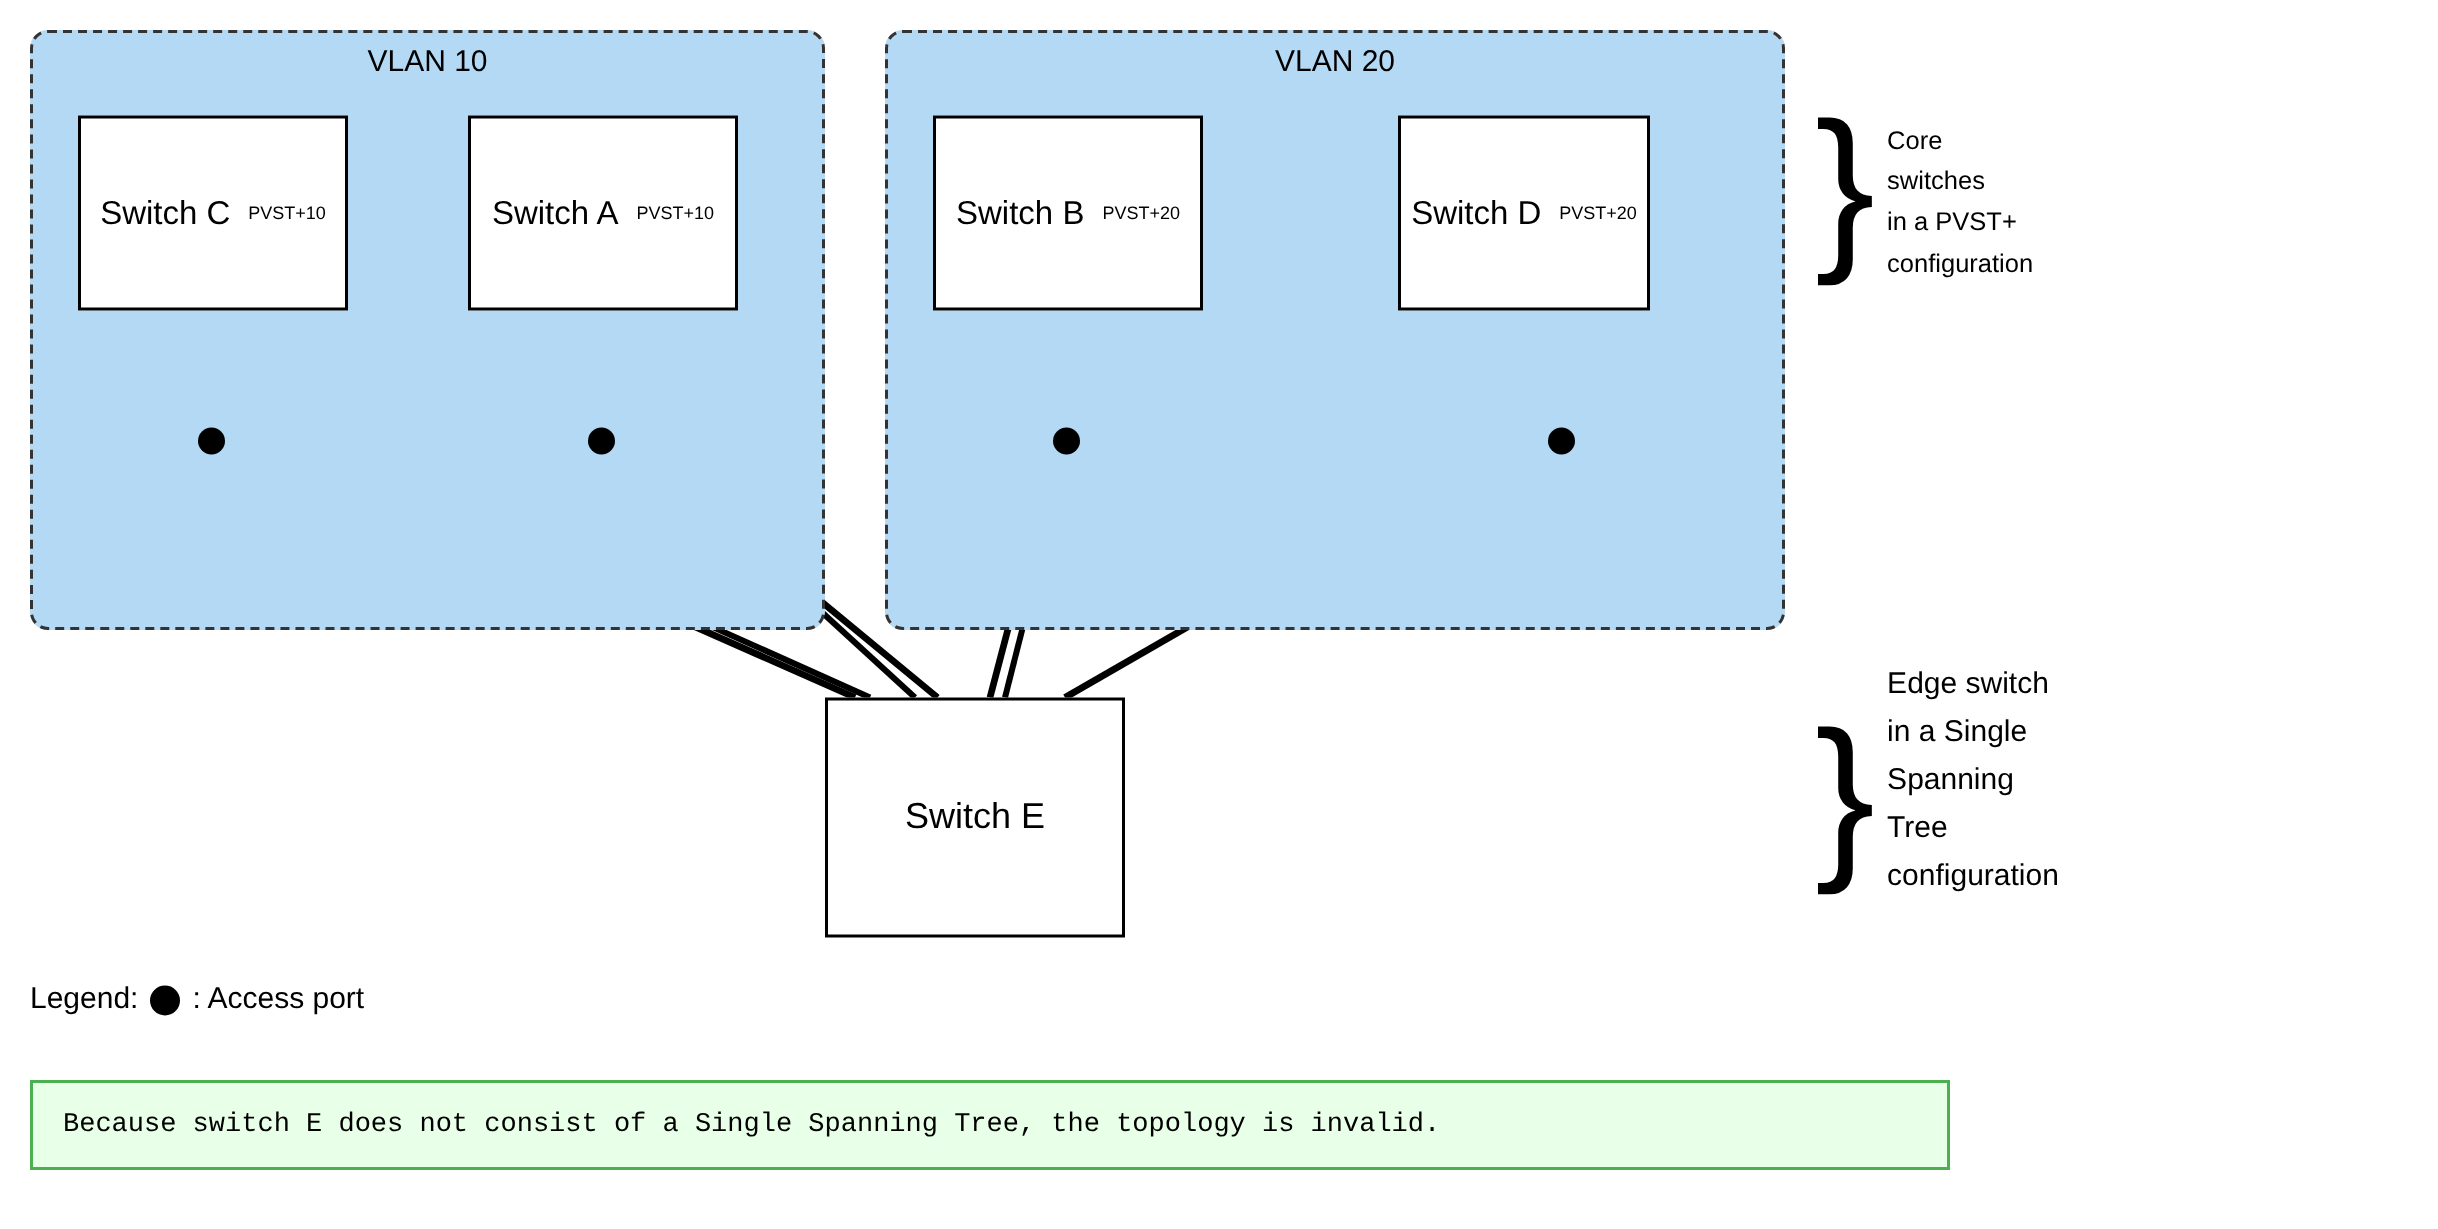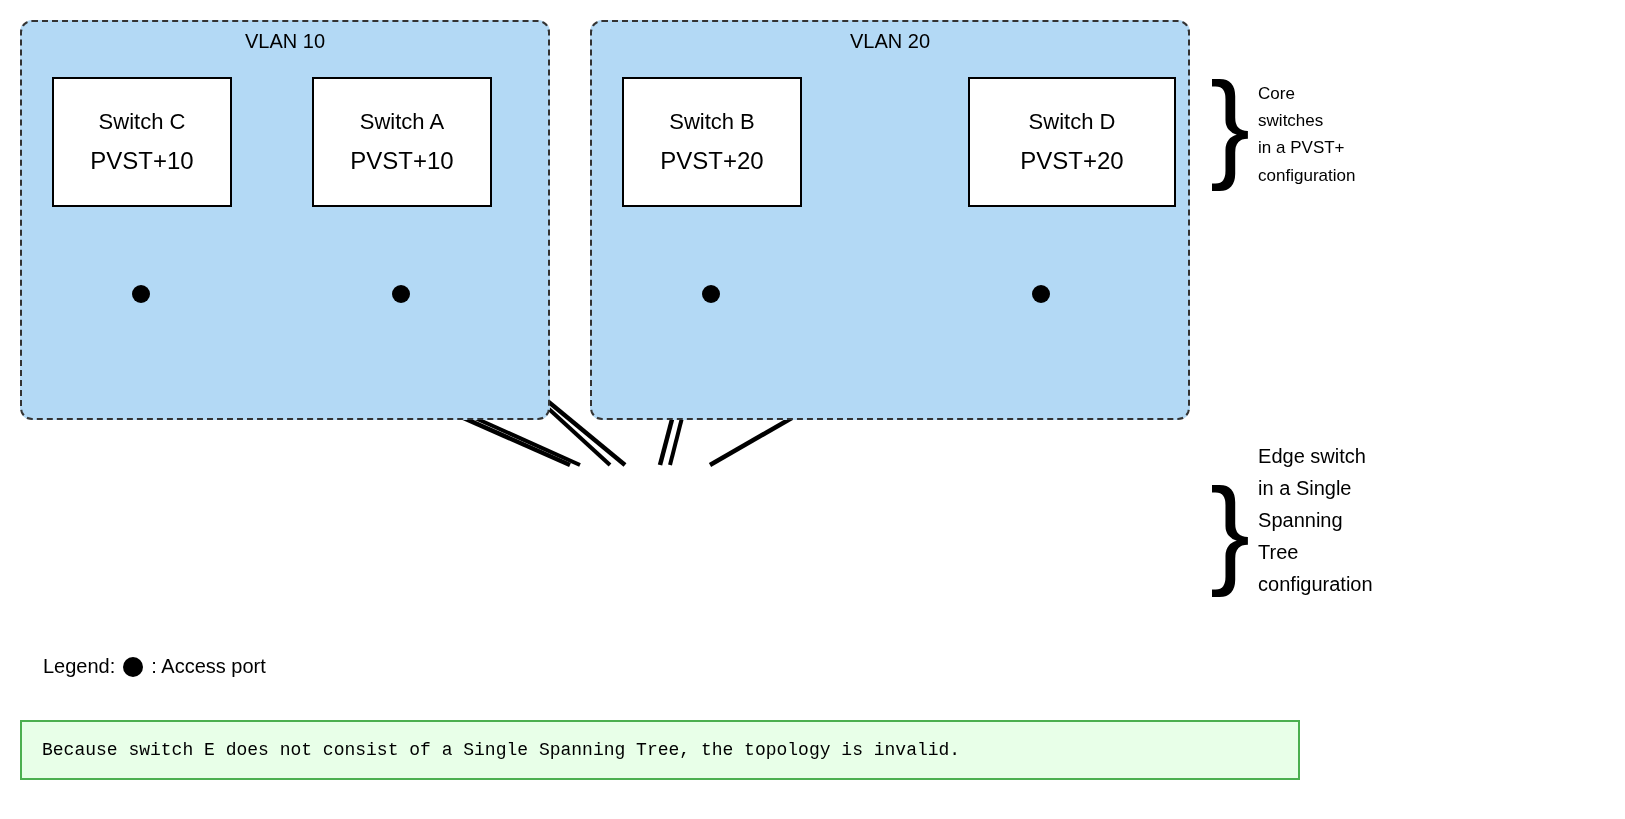--- a/index.html
+++ b/index.html
@@ -72,33 +72,33 @@
       font-weight: normal;
       color: #000;
     }
 
     
     .switch-box {
       position: absolute;
       background: #fff;
       border: 2px solid #000;
       display: flex;
-      flex-direction: column;
+      flex-direction: row;
       align-items: center;
       justify-content: center;
       gap: 12px;
     }
 
     .switch-name {
       font-size: 22px;
       color: #000;
     }
 
     .switch-pvst {
-      font-size: 24px;
+      font-size: 12px;
       color: #000;
     }
 
     
     .switch-c {
       top: 55px;
       left: 30px;
       width: 180px;
       height: 130px;
     }
@@ -115,22 +115,22 @@
     .switch-b {
       top: 55px;
       left: 30px;
       width: 180px;
       height: 130px;
     }
 
     
     .switch-d {
       top: 55px;
-      left: 376px;
-      width: 208px;
+      left: 340px;
+      width: 168px;
       height: 130px;
     }
 
     
     .switch-e-box {
       position: absolute;
       top: 455px;
       left: 540px;
       width: 200px;
       height: 160px;
@@ -256,20 +256,23 @@
       <div class="switch-box switch-d">
         <span class="switch-name">Switch  D</span>
         <span class="switch-pvst">PVST+20</span>
       </div>
 
       <div class="dot" style="bottom: 115px; left: 110px;"></div>
 
       <div class="dot" style="bottom: 115px; left: 440px;"></div>
     </div>
 
+    <div class="switch-e-box">
+      <span class="switch-e-name">Switch E</span>
+    </div>
 
     <div style="position:absolute; top: 30px; left: 1200px; display:flex; align-items:center; gap:8px;">
       <div style="font-size:120px; font-weight:100; color:#000; line-height:0.8; margin-top: 20px;">}</div>
       <div style="font-size:17px; color:#000; line-height:1.6;margin-top:40px;">
         <span>Core  switches</span><br>
         <span>in  a  PVST+</span><br>
         <span>configuration</span>
       </div>
     </div>
 
@@ -279,21 +282,21 @@
         <span>Edge  switch</span><br>
         <span>in  a  Single</span><br>
         <span>Spanning  Tree</span><br>
         <span>configuration</span>
       </div>
     </div>
 
   </div>
 
   <div class="legend">
-    <span style="font-size:20px;margin-left:23px;">Legend:</span>
+    <span style="font-size:20px;">Legend:</span>
     <span class="legend-dot"></span>
     <span style="font-size:20px;">: Access port</span>
   </div>
 
   <div class="bottom-note">
     <span>Because switch E does not consist of a Single Spanning Tree, the topology is invalid.</span>
   </div>
 
 </div>
 

